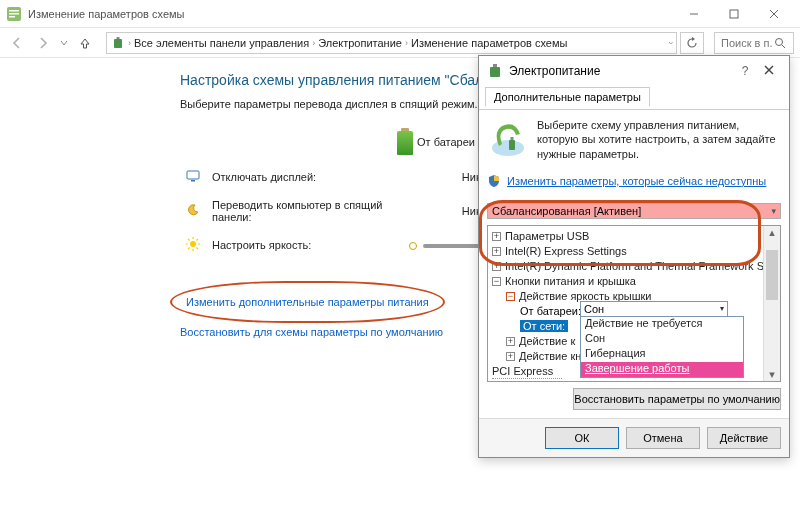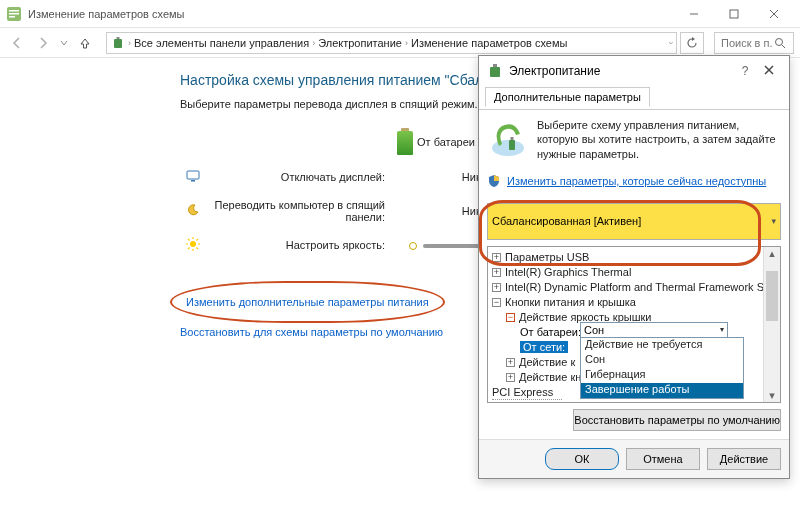--- a/index.html
+++ b/index.html
@@ -22,21 +22,21 @@
   .addrbar .refresh { width: 24px; height: 22px; border: 1px solid #ccc; display: flex; align-items: center; justify-content: center; color: #666; margin-left: -1px; }
   .searchbox { width: 80px; height: 22px; border: 1px solid #ccc; display: flex; align-items: center; padding: 0 4px; color: #888; margin-left: 6px; }
   .searchbox input { border: none; outline: none; width: 55px; font-size: 11px; color: #888; }
   .searchbox .sicon { width: 12px; height: 12px; color: #666; }
   
   .content { padding: 10px 40px 10px 180px; }
   .heading { color: #1a5e8a; font-size: 14px; margin: 4px 0 10px; }
   .subtitle { color: #222; margin-bottom: 14px; }
   table.settings { border-collapse: collapse; }
   table.settings td { padding: 7px 6px; vertical-align: middle; }
-  .rowlabel { color: #222; width: 185px; text-align: right; }
+  .rowlabel { color: #222; width: 185px; }
   .rowicon { width: 20px; text-align: center; }
   .rowicon .ic { width: 14px; height: 14px; display: inline-block; }
   .head-col { color: #222; text-align: left; padding-left: 12px; }
   .head-col .battico { width: 16px; height: 24px; display: inline-block; vertical-align: middle; margin-right: 4px; background: linear-gradient(#7bc34a,#3a9628); border-radius: 2px 2px 1px 1px; position: relative; }
   .head-col .battico::before { content:""; position:absolute; top:-3px; left:4px; width:8px; height:3px; background:#bca96a; border-radius:1px 1px 0 0;}
   .valcell { width: 110px; text-align: right; color: #222; padding-left: 12px !important; }
   .slider { display: inline-block; width: 80px; height: 4px; background: #999; border-radius: 2px; position: relative; vertical-align: middle; }
   .slider .thumb { position: absolute; top: -5px; width: 8px; height: 14px; background: #0a74c1; border-radius: 2px; }
   .bulb { width:8px; height:8px; border:1.5px solid #caa600; border-radius:50%; display:inline-block; vertical-align:middle; margin-right:6px;}
   .link { color: #0a61c9; display: inline-block; margin: 8px 0; cursor: pointer; }
@@ -50,44 +50,44 @@
   .dlg-title .help { color:#666; width:24px; text-align:center; font-size:12px;}
   .dlg-title .close { color:#444; width:24px; text-align:center; }
   .tabstrip { height: 24px; padding: 0 6px; border-bottom: 1px solid #ccc; }
   .tab { display: inline-block; border: 1px solid #ccc; border-bottom-color: #fff; padding: 3px 8px; position: relative; top: 1px; background: #fff; font-size: 11px; }
   .dlg-body { padding: 8px; }
   .schemarow { display: flex; gap: 8px; align-items: flex-start; margin-bottom: 6px;}
   .schemarow .glyph { width:42px; height:42px; flex-shrink:0;}
   .schemarow .txt { color:#222; line-height:1.3;}
   .shieldrow { display:flex; align-items:center; gap:6px; margin: 4px 0 8px;}
   .shieldrow .shd { width:14px; height:14px; }
-  .combo { height: 37px; border: 1px solid #adadad; display: flex; align-items: center; justify-content: space-between; padding: 0 4px; background: #fde047; margin-bottom: 6px;}
+  .combo { height: 16px; border: 1px solid #adadad; display: flex; align-items: center; justify-content: space-between; padding: 0 4px; background: #fca5a5; margin-bottom: 6px;}
   .combo .arr { font-size: 9px; color: #555; }
   .tree { border: 1px solid #999; height: 157px; padding: 3px 4px; position: relative; overflow: hidden;}
   .tree .row { display: flex; align-items: center; height: 15px; color: #222; white-space: nowrap; }
   .tree .pm { width: 9px; height: 9px; border: 1px solid #888; display:flex; align-items:center; justify-content:center; font-size:9px; line-height:7px; color:#444; margin-right:4px; background:#fff;}
   .tree .ind1 { padding-left: 0; }
   .tree .ind2 { padding-left: 14px; }
   .tree .ind3 { padding-left: 28px; }
   .tree .lbl-batt { color: #000; }
   .tree .val-blue { color: #0a61c9; }
   .tree .sel-lbl { background: #0a74c1; color:#fff; padding: 0 3px; }
   .tree .dropdown { position: absolute; left: 92px; top: 90px; width: 164px; border: 1px solid #7a98b0; background:#fff; z-index:3;}
   .tree .dd-row { padding: 0px 4px; height:15px; color:#222; }
-  .tree .dd-row.hi { background:#0369a1; color:#fff; }
+  .tree .dd-row.hi { background:#ec4899; color:#fff;text-decoration:underline; }
   .tree .dd-val-display { position:absolute; left:92px; top:75px; width:148px; height:16px; border:1px solid #7a98b0; background:#fff; display:flex; align-items:center; justify-content:space-between; padding:0 3px; z-index:3;}
   .tree .dd-val-display .arr { font-size:8px; color:#333;}
   .tree .scrollbar { position:absolute; right:0; top:0; bottom:0; width:17px; background:#f0f0f0; border-left:1px solid #ddd; display:flex; flex-direction:column; justify-content:space-between; align-items:center; font-size:8px; color:#666;}
   .tree .scrollbar .sbthumb { position:absolute; left:2px; right:2px; top:24px; height:50px; background:#ccc;}
   .circled-tree { position:absolute; top: 200px; left: 479px; width: 282px; height: 66px; border: 3px solid #ca4b1d; border-radius: 24px/18px; pointer-events:none; z-index:5;}
   .restore-row { text-align: right; margin-top: 6px; }
   .btn { display: inline-block; min-width: 74px; height: 22px; border: 1px solid #adadad; background: #e5e5e5; text-align:center; line-height:20px; margin-left: 4px; }
   .btn.long { min-width: 200px; margin-left: 17px; }
   .dlg-footer { border-top: 1px solid #ddd; padding: 8px; text-align: right; background:#f5f5f5;}
-  .dlg-footer .btn:first-child { border-color:#0a74c1;border-radius:9px; }
+  .dlg-footer .btn:first-child { border-color:#0a74c1; }
 </style>
 </head>
 <body>
 
 <div class="wrap">
 
   <div class="titlebar">
     <svg class="appicon" viewBox="0 0 16 16">
         <rect x="1" y="1" width="14" height="14" rx="2" fill="#8fbf6c"></rect>
         <rect x="3" y="4" width="10" height="1.5" fill="#fff"></rect>
@@ -254,21 +254,21 @@
         <span>Сбалансированная [Активен]</span>
         <span class="arr">▾</span>
       </div>
       <div class="tree">
         <div class="row ind1">
             <span class="pm">+</span>
             <span>Параметры USB</span>
           </div>
         <div class="row ind1">
             <span class="pm">+</span>
-            <span>Intel(R) Graphics Thermal</span>
+            <span>Intel(R) Express Settings</span>
           </div>
         <div class="row ind1">
             <span class="pm">+</span>
             <span>Intel(R) Dynamic Platform and Thermal Framework Se</span>
           </div>
         <div class="row ind1">
             <span class="pm">−</span>
             <span>Кнопки питания и крышка</span>
           </div>
         <div class="row ind2">

